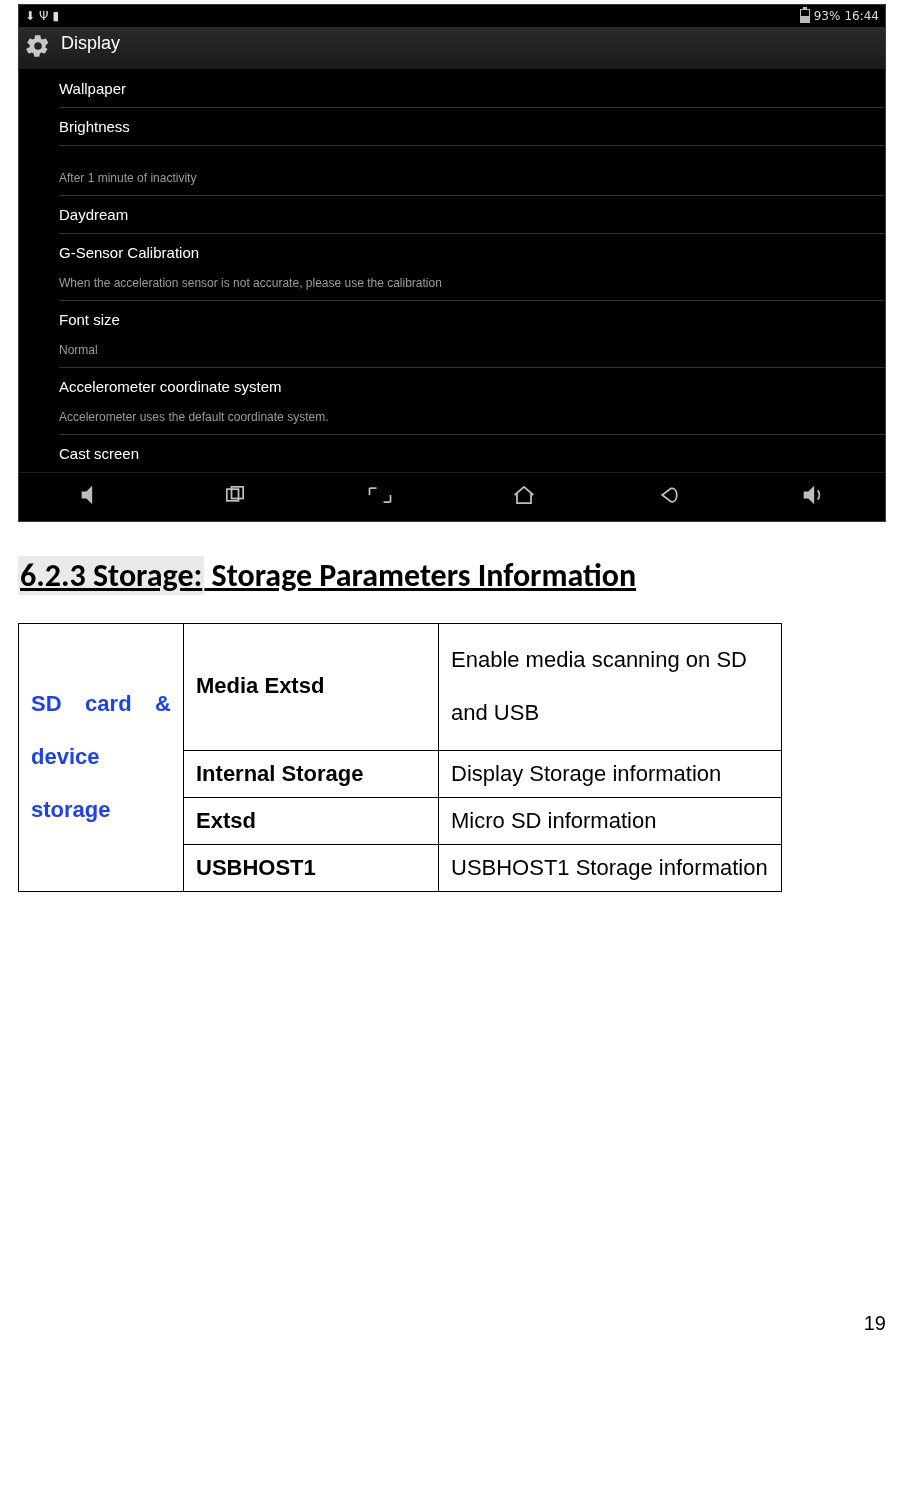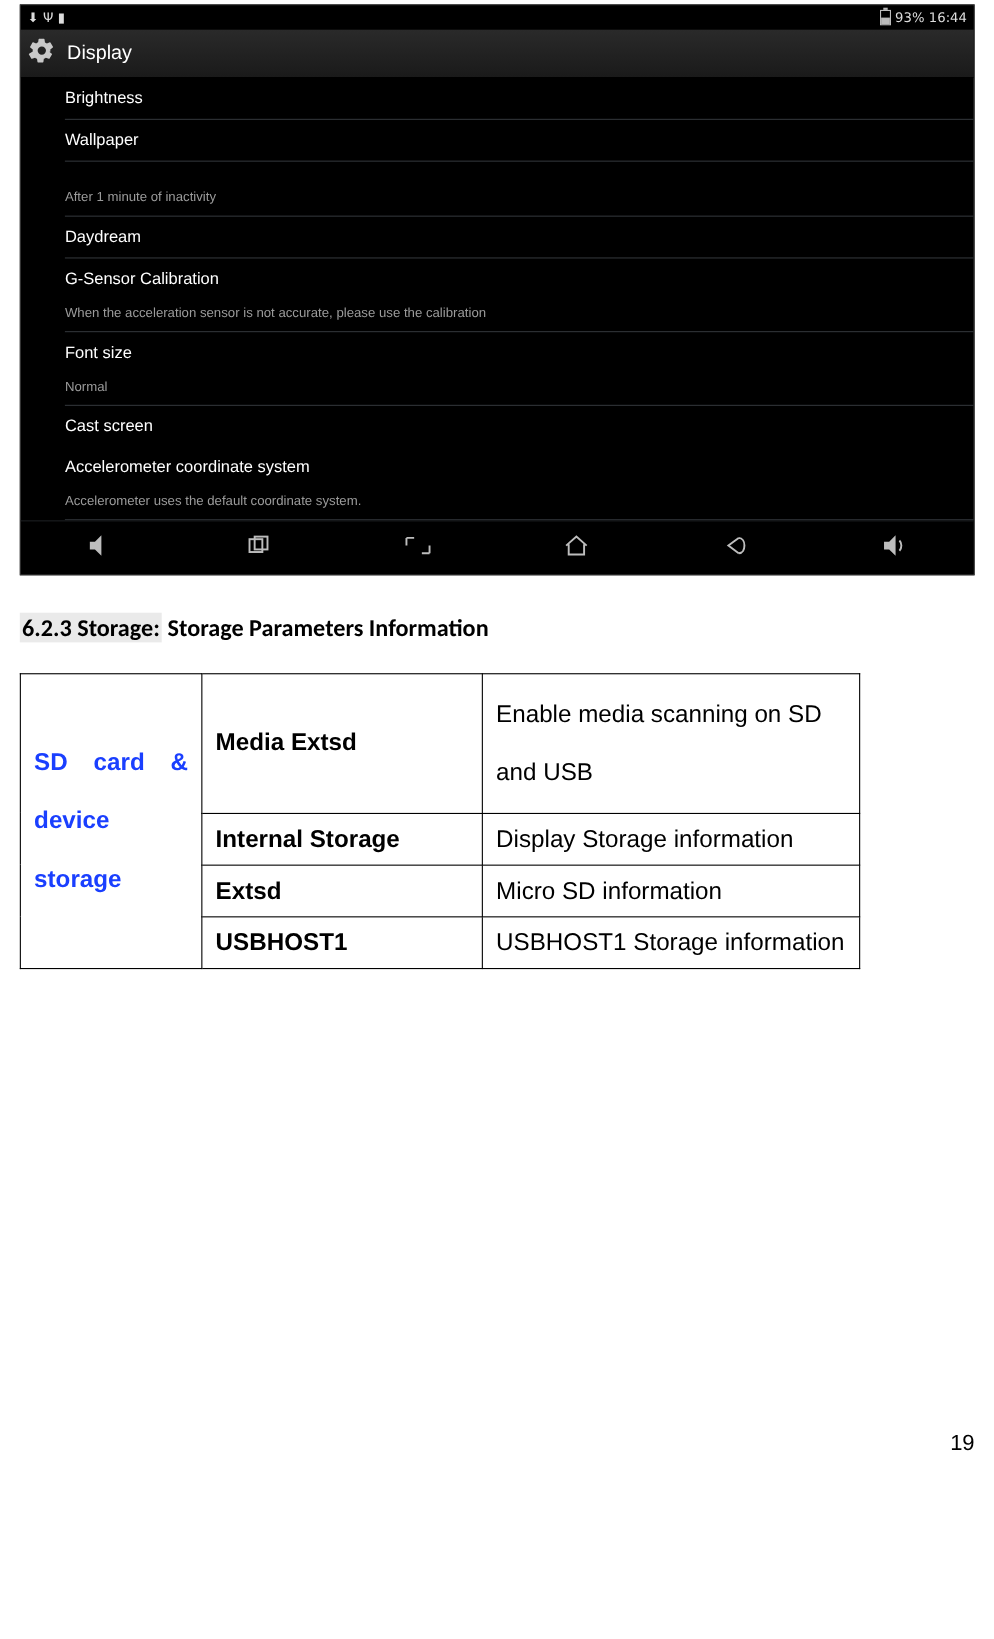--- a/index.html
+++ b/index.html
@@ -32,21 +32,21 @@
     font-family: "DejaVu Sans", Arial, sans-serif;
   }
   .statusbar .left, .statusbar .right { display:flex; align-items:center; gap:4px; }
   .batt { display:inline-flex; align-items:center; gap:2px; }
   .batt-body {
     width: 10px; height: 14px; border:1px solid #bbb; position:relative; box-sizing:border-box;
   }
   .batt-body::before { content:""; position:absolute; top:-3px; left:2px; width:4px; height:2px; background:#bbb; }
   .batt-fill { position:absolute; bottom:0; left:0; right:0; height:49%; background:#bbb; }
   .appbar {
-    display:flex; align-items:center; gap:10px;
+    display:flex; align-items:flex-start; gap:10px;
     padding:6px 8px 6px 6px;
     background: linear-gradient(#2a2a2a,#1a1a1a);
     border-bottom:1px solid #000;
   }
   .gear-icon {
     width:26px; height:26px; fill:#c8c8c8;
   }
   .appbar-title { font-size:18px; color:#fff; }
   .itemlist { padding-left:40px; }
   .item {
@@ -58,24 +58,25 @@
   .navbar {
     height:48px; display:flex; justify-content:space-around; align-items:center;
     border-top:1px solid #1c1f22; background:#000;
   }
   .navbar svg { width:28px; height:28px; stroke:#bdbdbd; fill:none; stroke-width:1.5; }
   .navbar .tri svg { fill:#bdbdbd; stroke:none; }
 
   
   .section-heading {
     margin-top: 34px;
-    font-size: 22px;
+    font-size: 32px;
     font-weight: 700;
     font-family: Calibri, Arial, sans-serif;
     color:#000;
+    text-decoration:underline;
   }
   .section-heading .hl { background:#eaeaea; padding:0 2px; }
   .storage-table {
     border-collapse: collapse;
     margin-top: 28px;
     width: 764px;
     font-family: Arial, sans-serif;
     color:#000;
   }
   .storage-table td {
@@ -130,45 +131,45 @@
       <span>
         <svg class="gear-icon" viewBox="0 0 24 24">
             <path d="M19.14 12.94a7.14 7.14 0 0 0 .05-.94 7.14 7.14 0 0 0-.05-.94l2.11-1.65a.5.5 0 0 0 .12-.64l-2-3.46a.5.5 0 0 0-.61-.22l-2.49 1a7.03 7.03 0 0 0-1.62-.94l-.38-2.65A.5.5 0 0 0 13.78 2h-4a.5.5 0 0 0-.49.42l-.38 2.65c-.58.24-1.12.55-1.62.94l-2.49-1a.5.5 0 0 0-.61.22l-2 3.46a.5.5 0 0 0 .12.64l2.11 1.65c-.03.31-.05.63-.05.94s.02.63.05.94L1.31 14.6a.5.5 0 0 0-.12.64l2 3.46c.14.24.43.34.68.22l2.49-1c.5.39 1.04.7 1.62.94l.38 2.65c.04.24.25.42.49.42h4c.24 0 .45-.18.49-.42l.38-2.65c.58-.24 1.12-.55 1.62-.94l2.49 1c.25.12.54.02.68-.22l2-3.46a.5.5 0 0 0-.12-.64l-2.11-1.65zM12 15.5A3.5 3.5 0 1 1 15.5 12 3.5 3.5 0 0 1 12 15.5z"></path>
           </svg>
       </span>
       <span class="appbar-title">Display</span>
     </div>
 
     <div class="itemlist">
       <div class="item">
+        <div class="title">Wallpaper</div>
+      </div>
+      <div class="item">
         <div class="title">Brightness</div>
-      </div>
-      <div class="item">
-        <div class="title">Wallpaper</div>
       </div>
       <div class="item">
         <div class="sub">After 1 minute of inactivity</div>
       </div>
       <div class="item">
         <div class="title">Daydream</div>
       </div>
       <div class="item">
         <div class="title">G-Sensor Calibration</div>
         <div class="sub">When the acceleration sensor is not accurate, please use the calibration</div>
       </div>
       <div class="item">
         <div class="title">Font size</div>
         <div class="sub">Normal</div>
       </div>
+      <div class="item">
+        <div class="title">Accelerometer coordinate system</div>
+        <div class="sub">Accelerometer uses the default coordinate system.</div>
+      </div>
       <div class="item" style="border-bottom:none;">
         <div class="title">Cast screen</div>
-      </div>
-      <div class="item">
-        <div class="title">Accelerometer coordinate system</div>
-        <div class="sub">Accelerometer uses the default coordinate system.</div>
       </div>
     </div>
 
     <div class="navbar">
       <span class="tri"><svg viewBox="0 0 24 24">
             <path d="M4 9h4l5-5v16l-5-5H4z"></path>
           </svg></span>
       <span><svg viewBox="0 0 24 24">
             <rect x="5" y="7" width="10" height="10"></rect>
             <rect x="9" y="5" width="10" height="10"></rect>

